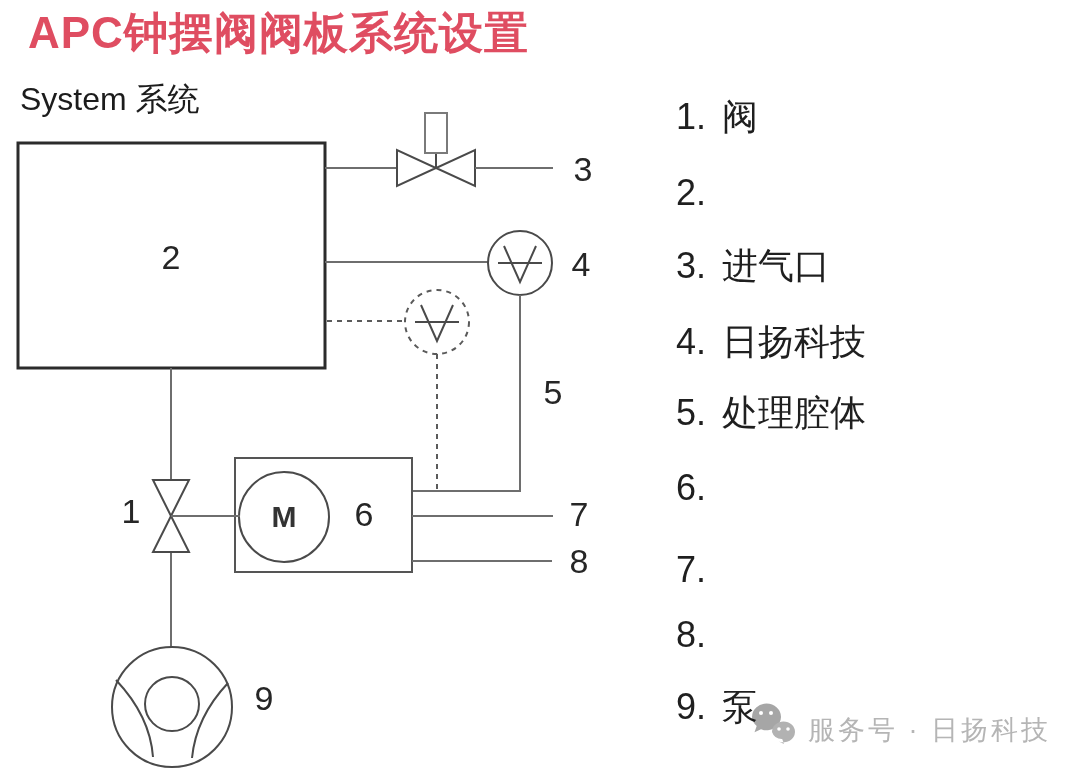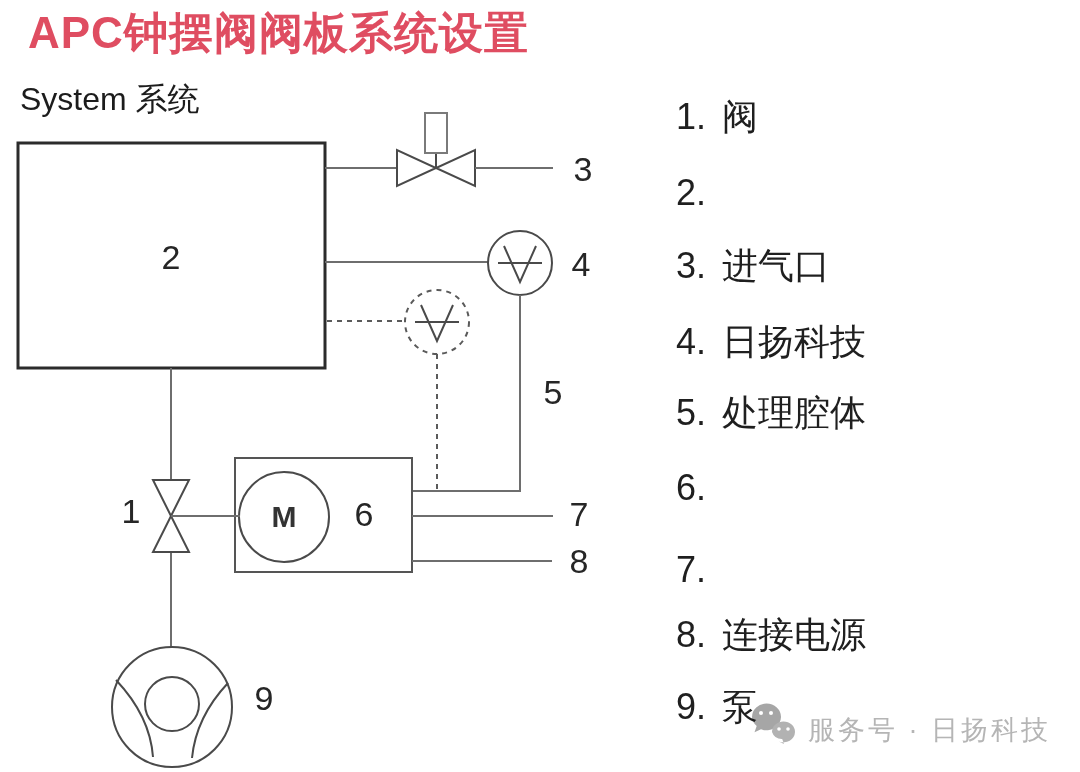--- a/index.html
+++ b/index.html
@@ -142,21 +142,20 @@
       <span class="legend-label">处理腔体</span>
     </div>
     <div class="legend-item" style="top:488px;">
       <span class="legend-num">6.</span>
     </div>
     <div class="legend-item" style="top:570px;">
       <span class="legend-num">7.</span>
     </div>
     <div class="legend-item" style="top:635px;">
       <span class="legend-num">8.</span>
-      <span class="legend-label">连接电源</span>
     </div>
     <div class="legend-item" style="top:707px;">
       <span class="legend-num">9.</span>
       <span class="legend-label">泵</span>
     </div>
   </div>
 
   <div class="watermark" style="left:800px;top:712px;">
     <span class="watermark-text">服务号 · 日扬科技</span>
   </div>

